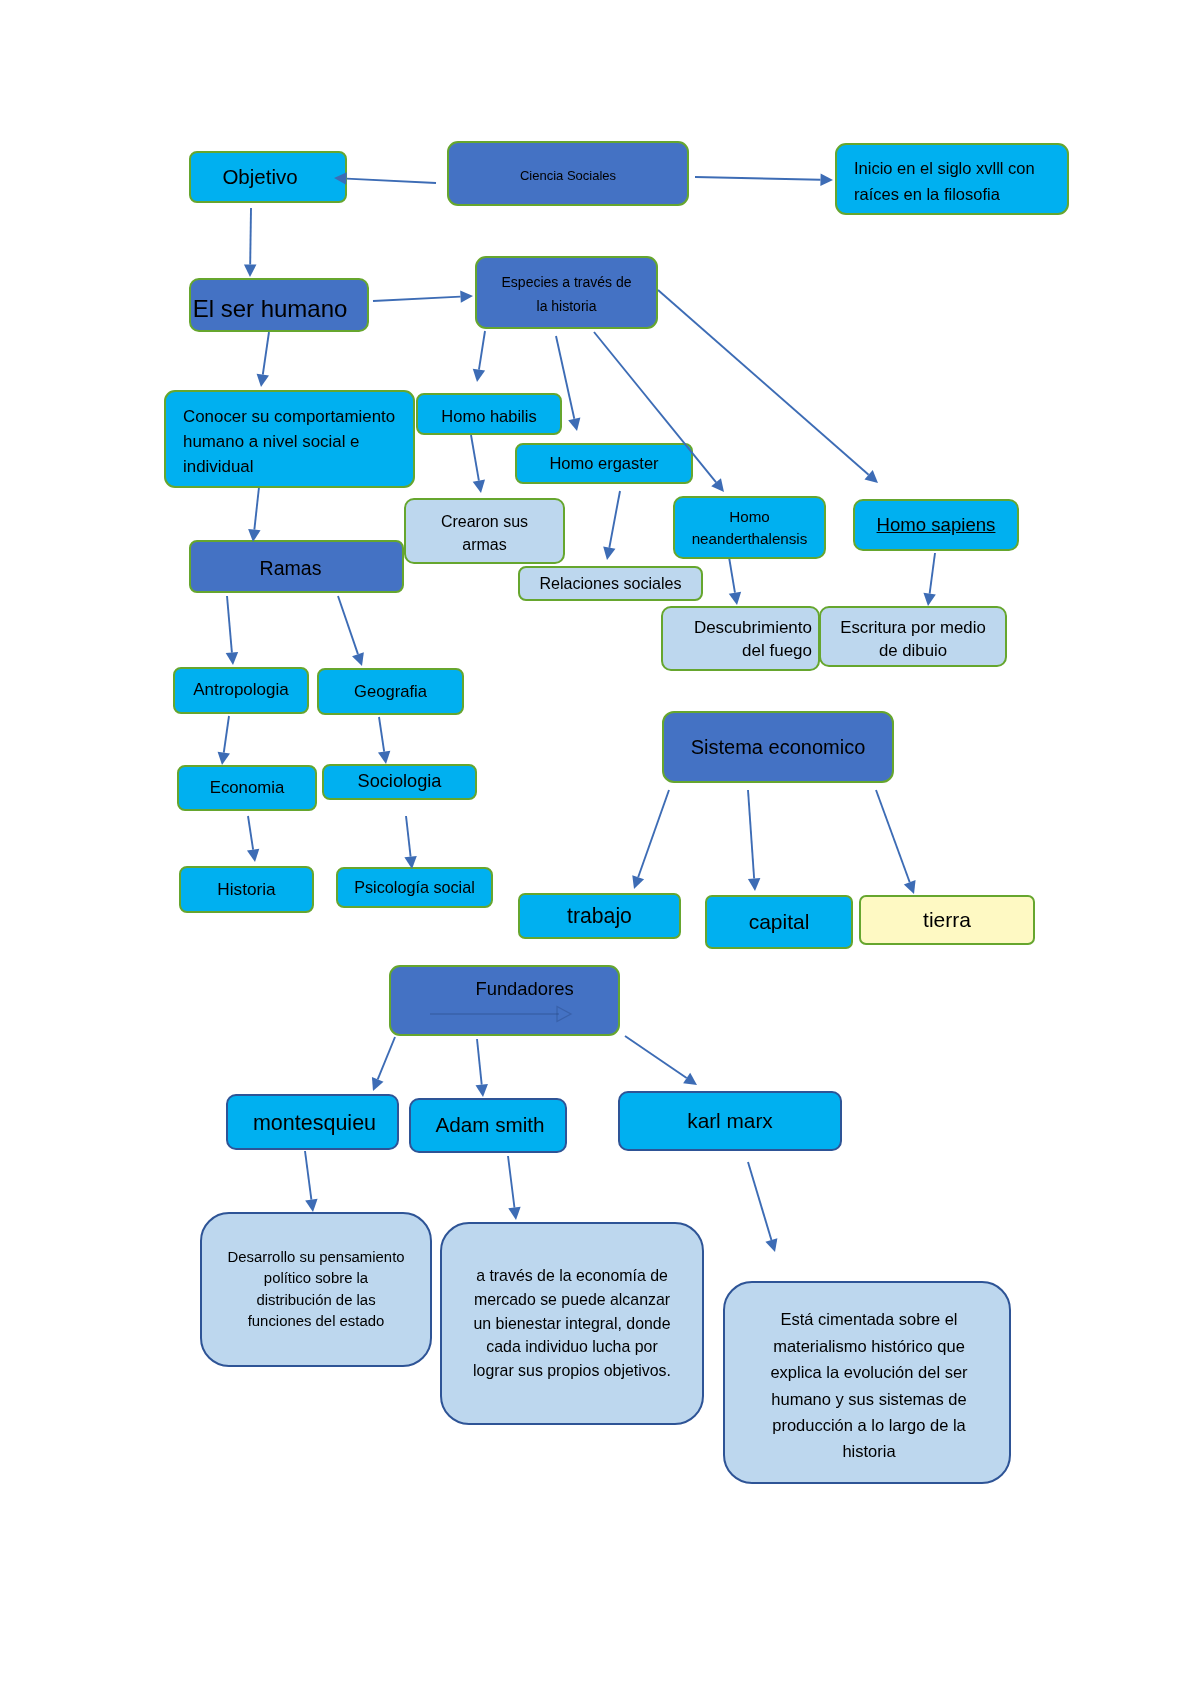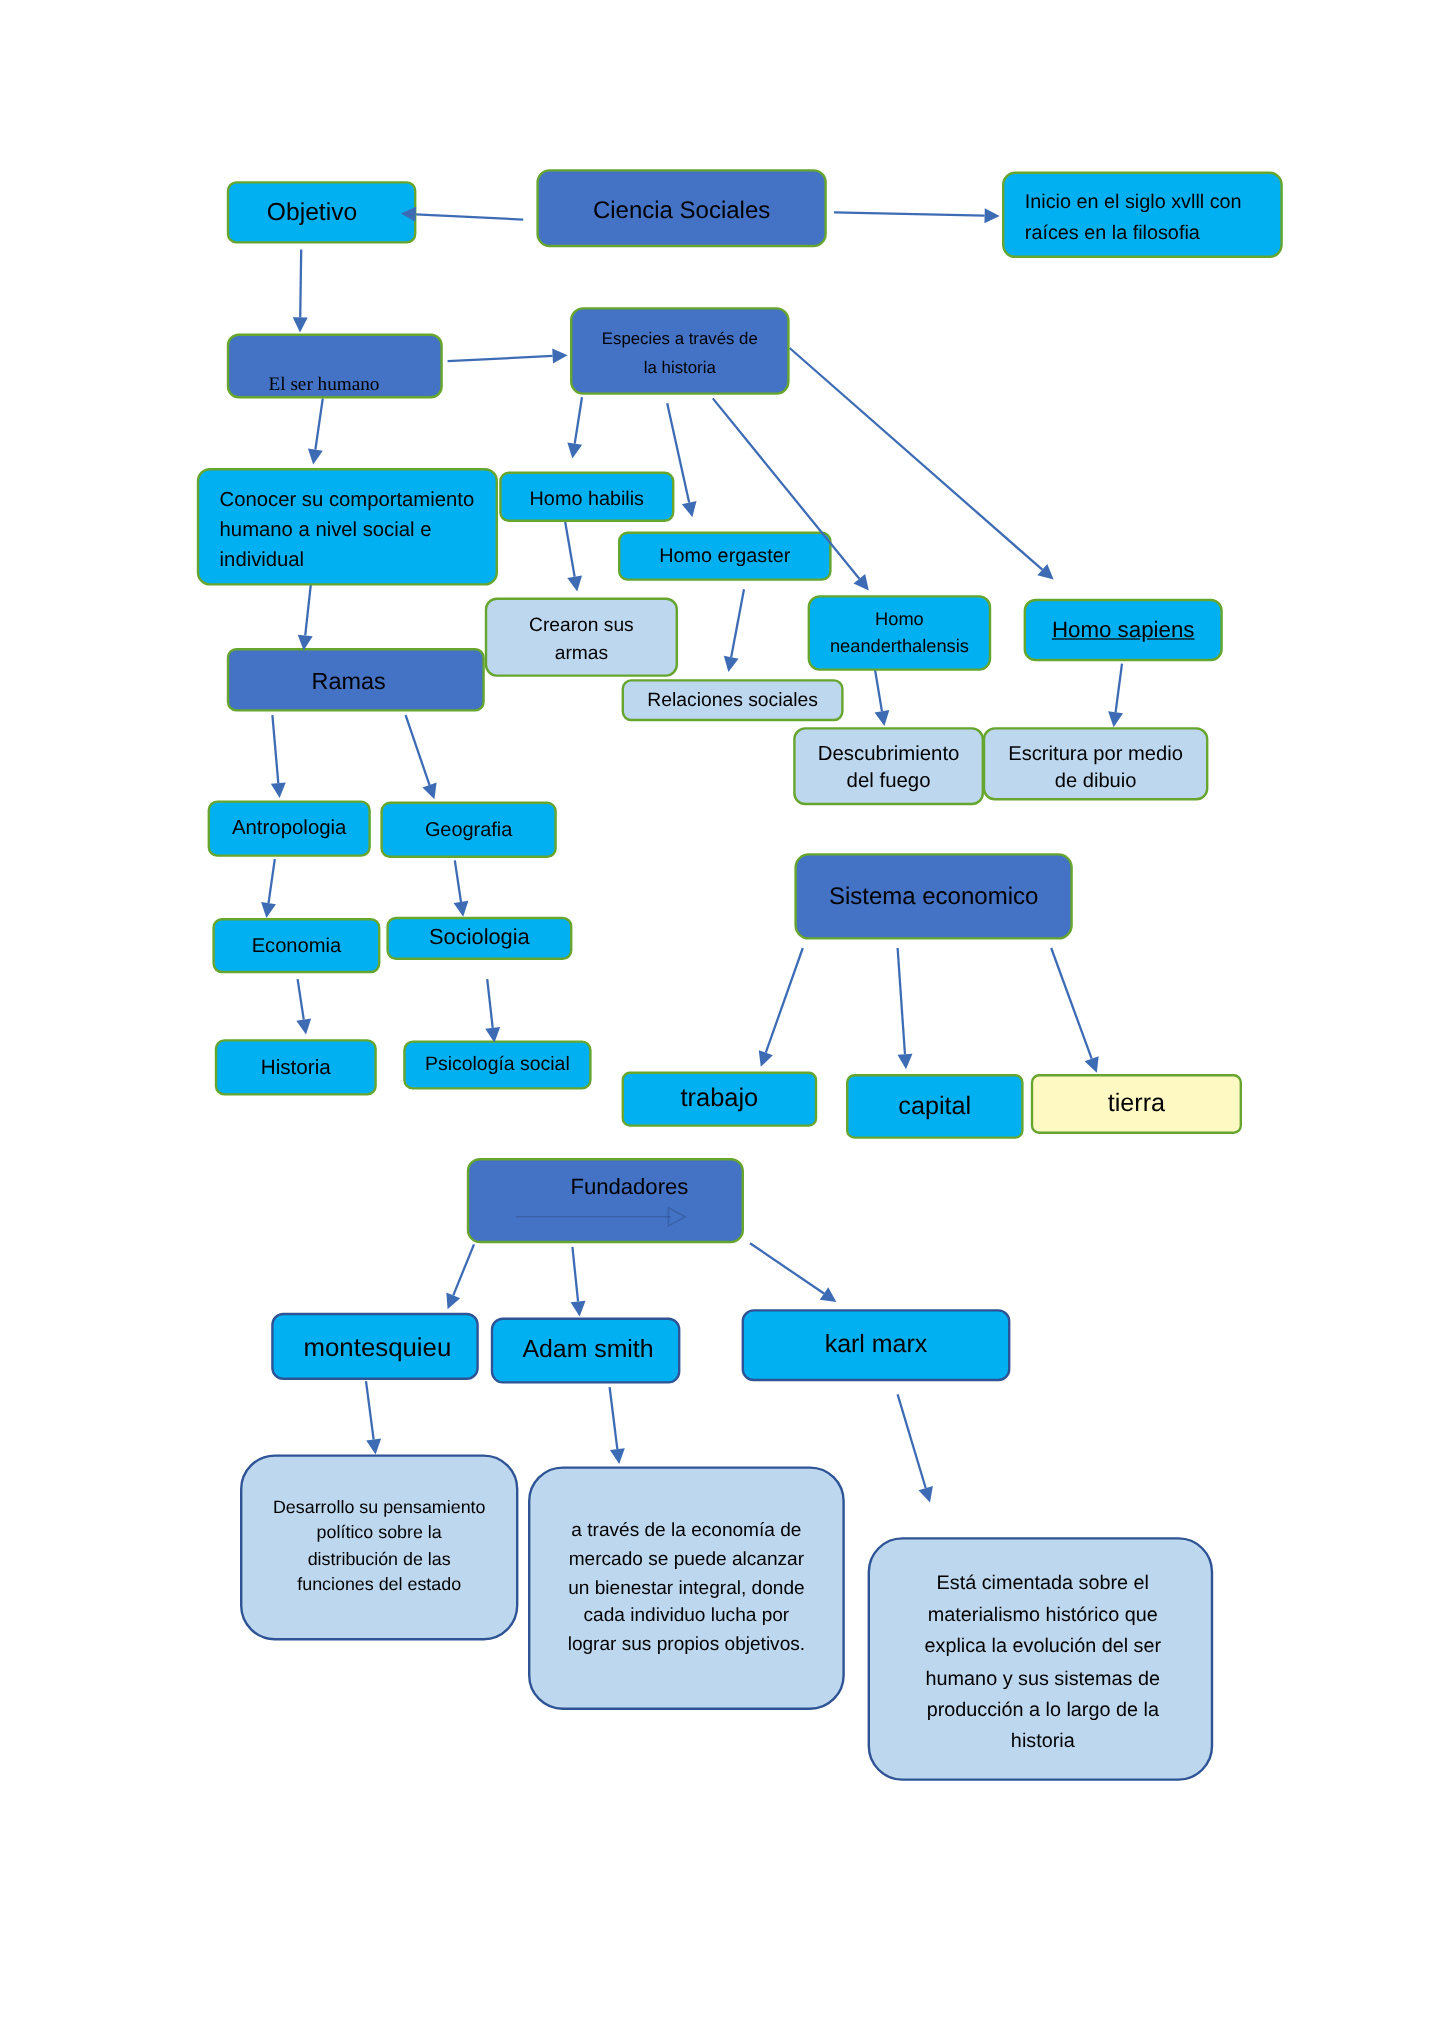--- a/index.html
+++ b/index.html
@@ -43,30 +43,30 @@
       <line x1="477" y1="1039" x2="481.71376061143116" y2="1084.5663525771681" stroke="#3D6CB5" stroke-width="1.9" stroke-linecap="butt"></line>
       <line x1="625" y1="1036" x2="686.666089000489" y2="1077.967199458666" stroke="#3D6CB5" stroke-width="1.9" stroke-linecap="butt"></line>
       <line x1="305" y1="1151" x2="311.3745745399977" y2="1199.6061308674823" stroke="#3D6CB5" stroke-width="1.9" stroke-linecap="butt"></line>
       <line x1="508" y1="1156" x2="514.449565817635" y2="1207.5965265410791" stroke="#3D6CB5" stroke-width="1.9" stroke-linecap="butt"></line>
       <line x1="748" y1="1162" x2="771.4081514304207" y2="1240.0271714347357" stroke="#3D6CB5" stroke-width="1.9" stroke-linecap="butt"></line>
     </svg>
   <div class="node" style="left:189px;top:151px;width:158px;height:52px;background:#00B0F0;border:2.6px solid #66A62E;border-radius:8px;">
       <span class="txt" style="font-size:20.5px;line-height:1.2;text-align:center;padding:0 6px;position:relative;top:0px;left:-8px;">Objetivo</span>
     </div>
   <div class="node" style="left:447px;top:141px;width:242px;height:65px;background:#4472C4;border:2.6px solid #66A62E;border-radius:11px;">
-      <span class="txt" style="font-size:20px;line-height:1.2;text-align:center;padding:0 6px;position:relative;top:2px;left:0px;">Ciencia Sociales</span>
+      <span class="txt" style="font-size:13px;line-height:1.2;text-align:center;padding:0 6px;position:relative;top:2px;left:0px;">Ciencia Sociales</span>
     </div>
   <div class="node" style="left:835px;top:143px;width:234px;height:72px;background:#00B0F0;border:2.6px solid #66A62E;border-radius:11px;">
       <span class="txt multi" style="font-size:16.5px;line-height:1.576;text-align:left;padding:0 17px;position:relative;top:2px;left:0px;">
         <span class="ln">Inicio en el siglo xvlll con</span>
         <span class="ln">raíces en la filosofia</span>
       </span>
     </div>
   <div class="node" style="left:189px;top:278px;width:180px;height:54px;background:#4472C4;border:2.6px solid #66A62E;border-radius:10px;">
-      <span class="txt" style="font-size:16px;line-height:1.2;text-align:center;padding:0 6px;position:relative;top:16px;left:-9px;font-family:Liberation Serif, serif;">El ser humano</span>
+      <span class="txt" style="font-size:24px;line-height:1.2;text-align:center;padding:0 6px;position:relative;top:4px;left:-9px;">El ser humano</span>
     </div>
   <div class="node" style="left:475px;top:256px;width:183px;height:73px;background:#4472C4;border:2.6px solid #66A62E;border-radius:11px;">
       <span class="txt multi" style="font-size:14px;line-height:1.714;text-align:center;padding:0 6px;position:relative;top:2px;left:0px;">
         <span class="ln">Especies a través de</span>
         <span class="ln">la historia</span>
       </span>
     </div>
   <div class="node" style="left:164px;top:390px;width:251px;height:98px;background:#00B0F0;border:2.6px solid #66A62E;border-radius:11px;">
       <span class="txt multi" style="font-size:16.9px;line-height:1.479;text-align:left;padding:0 17px;position:relative;top:2px;left:0px;">
         <span class="ln">Conocer su comportamiento</span>
@@ -92,21 +92,21 @@
   <div class="node" style="left:673px;top:496px;width:153px;height:63px;background:#00B0F0;border:2.6px solid #66A62E;border-radius:10px;">
       <span class="txt multi" style="font-size:15.2px;line-height:1.414;text-align:center;padding:0 6px;">
         <span class="ln">Homo</span>
         <span class="ln">neanderthalensis</span>
       </span>
     </div>
   <div class="node" style="left:853px;top:499px;width:166px;height:52px;background:#00B0F0;border:2.6px solid #66A62E;border-radius:10px;">
       <span class="txt" style="font-size:18.6px;line-height:1.2;text-align:center;padding:0 6px;text-decoration:underline;">Homo sapiens</span>
     </div>
   <div class="node" style="left:661px;top:606px;width:159px;height:65px;background:#BDD7EE;border:2.6px solid #66A62E;border-radius:10px;">
-      <span class="txt multi" style="font-size:17.0px;line-height:1.353;text-align:center;padding:0 6px;">
+      <span class="txt multi" style="font-size:17.0px;line-height:1.353;text-align:right;padding:0 6px;">
         <span class="ln">Descubrimiento</span>
         <span class="ln">del fuego</span>
       </span>
     </div>
   <div class="node" style="left:819px;top:606px;width:188px;height:61px;background:#BDD7EE;border:2.6px solid #66A62E;border-radius:10px;">
       <span class="txt multi" style="font-size:16.8px;line-height:1.369;text-align:center;padding:0 6px;position:relative;top:3px;left:0px;">
         <span class="ln">Escritura por medio</span>
         <span class="ln">de dibuio</span>
       </span>
     </div>

